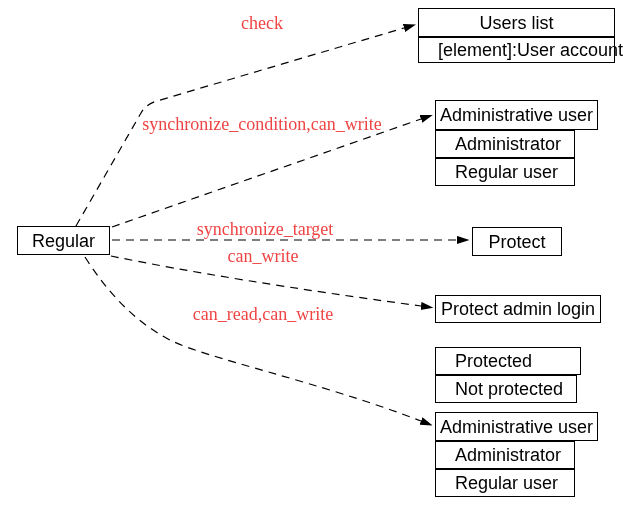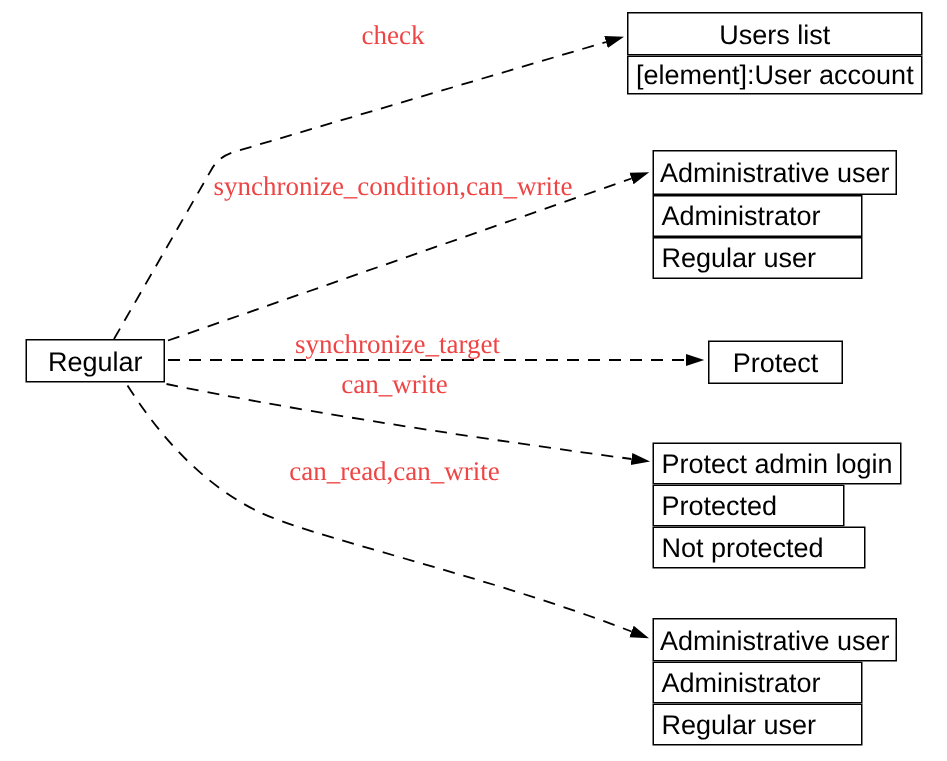--- a/index.html
+++ b/index.html
@@ -21,21 +21,21 @@
     font-size: 18px;
     line-height: 1;
     white-space: nowrap;
     display: flex;
     align-items: center;
     text-align: center;
   }
   .node { position: absolute; justify-content: center; }
   .record { position: absolute; }
   .cell.header { justify-content: center; }
-  .cell.row { justify-content: flex-start; padding-left: 5px; }
+  .cell.row { justify-content: flex-start; padding-left: 19px; }
   .edge-label {
     position: absolute;
     transform: translateX(-50%);
     font-family: "Liberation Serif", serif;
     font-size: 18px;
     line-height: 1;
     white-space: nowrap;
     color: #ef4444;
   }
 </style>
@@ -71,21 +71,21 @@
     <div class="cell row" style="width:140px; height:28px;">Administrator</div>
     <div class="cell row" style="width:140px; height:28px;">Regular user</div>
   </div>
 
   <div class="node" style="left:472px; top:227px; width:90px; height:29px;">
     <span>Protect</span>
   </div>
 
   <div class="record" style="left:435px; top:295px;">
     <div class="cell header" style="width:166px; height:28px;">Protect admin login</div>
-    <div class="cell row" style="width:128px; height:28px;">Protected</div>
+    <div class="cell row" style="width:146px; height:28px;margin-top:24px;">Protected</div>
     <div class="cell row" style="width:142px; height:28px;">Not protected</div>
   </div>
 
   <div class="record" style="left:435px; top:412px;">
     <div class="cell header" style="width:163px; height:29px;">Administrative user</div>
     <div class="cell row" style="width:140px; height:28px;">Administrator</div>
     <div class="cell row" style="width:140px; height:28px;">Regular user</div>
   </div>
 
   <div class="edge-label" style="left:262px; top:14px;">check</div>

